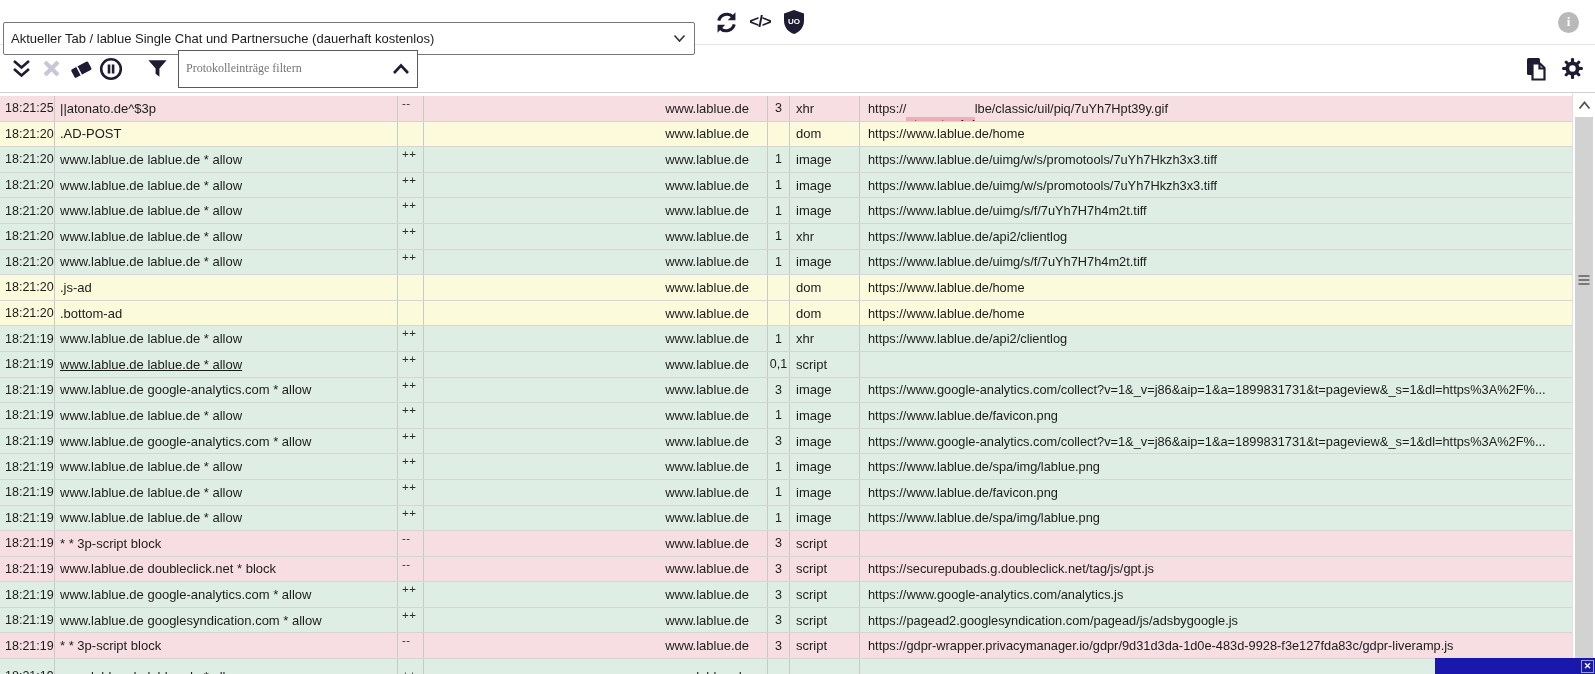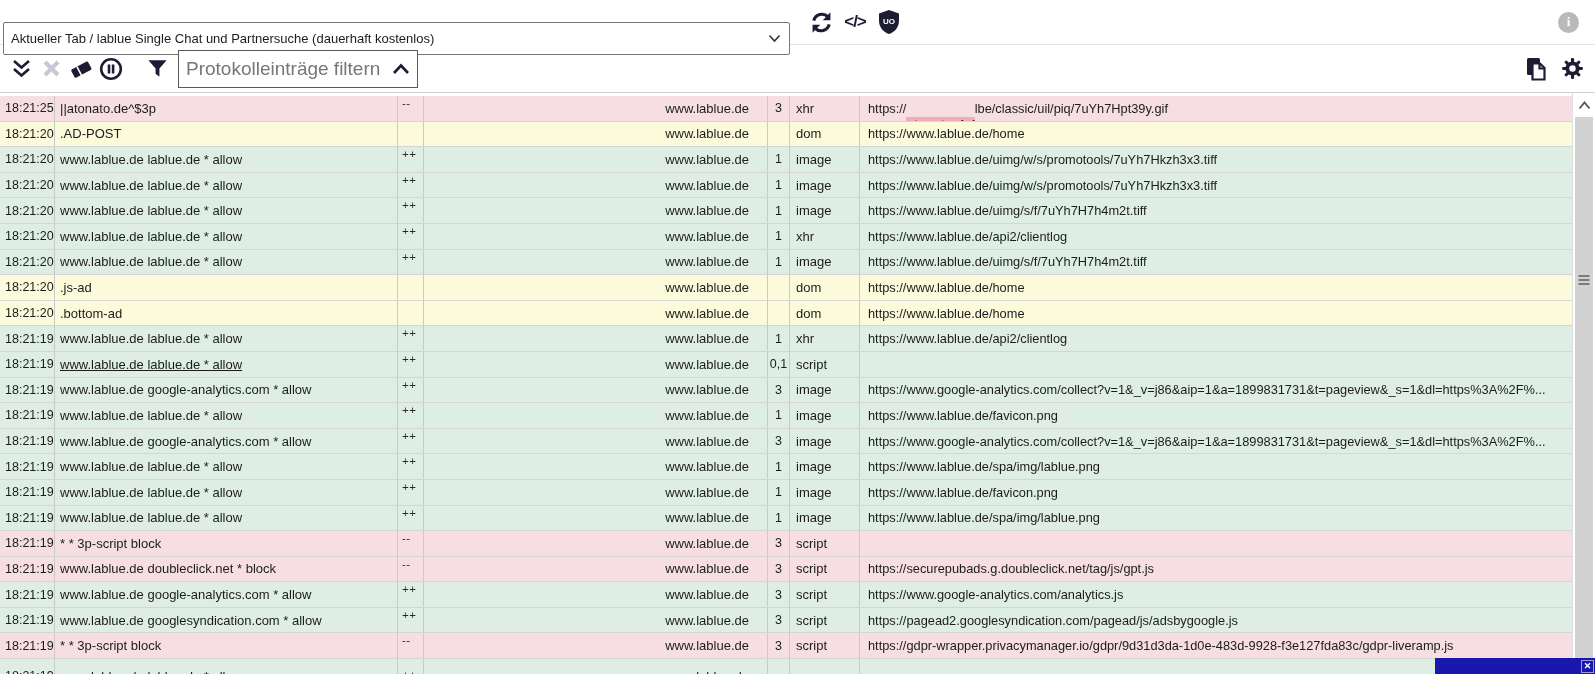--- a/index.html
+++ b/index.html
@@ -14,39 +14,39 @@
     --txt:#1c1c1c;
     --bluebar:#1a18ac;
   }
   *{margin:0;padding:0;box-sizing:border-box;}
   html,body{width:1595px;height:674px;overflow:hidden;}
   body{font-family:"Liberation Sans",sans-serif;background:#fff;color:var(--txt);}
   .app{position:relative;width:1595px;height:674px;background:#fff;overflow:hidden;}
 
   
   .toolbar-top{height:45px;border-bottom:1px solid #e3e3e3;display:flex;align-items:center;}
-  .tab-select{margin-left:3px;width:787px;height:33px;border:1px solid #767676;border-radius:2px;
+  .tab-select{margin-left:3px;width:692px;height:33px;border:1px solid #767676;border-radius:2px;
     display:flex;align-items:center;padding:0 8px 0 7px;font-size:13px;cursor:default;background:#fff;margin-top:32px;}
   .tab-select-text{flex:1;white-space:nowrap;overflow:hidden;}
   .icon-btn{border:none;background:none;display:flex;align-items:center;justify-content:center;
     width:30px;height:30px;cursor:pointer;}
   .tb-icons{display:flex;align-items:center;gap:4px;margin-left:16px;}
   .code-glyph{font-weight:bold;font-size:17px;color:var(--icon);letter-spacing:-1px;}
   .spacer{flex:1;}
   .info-circle{width:21px;height:21px;border-radius:50%;background:#b9b9b9;color:#fff;
     display:flex;align-items:center;justify-content:center;font:bold 13px "Liberation Serif",serif;
     margin-right:16px;}
 
   
   .toolbar-actions{height:48px;border-bottom:1px solid #cfcfcf;display:flex;align-items:center;}
   .ta-group{display:flex;align-items:center;}
   .filter-box{margin-left:6px;width:240px;height:38px;border:1px solid #5a5a5a;display:flex;
     align-items:center;background:#fff;}
-  .filter-box input{flex:1;border:none;outline:none;font-size:19px;padding:0 4px 0 7px;
-    font-family:Liberation Sans, sans-serif;color:#333;min-width:0;}
+  .filter-box input{flex:1;border:none;outline:none;font-size:12px;padding:0 4px 0 7px;
+    font-family:Liberation Serif, serif;color:#333;min-width:0;}
   .filter-box input::placeholder{color:#767676;opacity:1;}
   .filter-box .chev{margin-right:7px;flex:0 0 auto;}
 
   
   .log-table{position:absolute;left:0;top:96px;width:1572px;height:595px;overflow:hidden;
     font-size:13px;}
   .row{display:flex;height:25.6px;border-bottom:1px solid var(--rowline);align-items:center;
     white-space:nowrap;cursor:default;}
   .row-allowed{background:var(--allowed);}
   .row-blocked{background:var(--blocked);}

